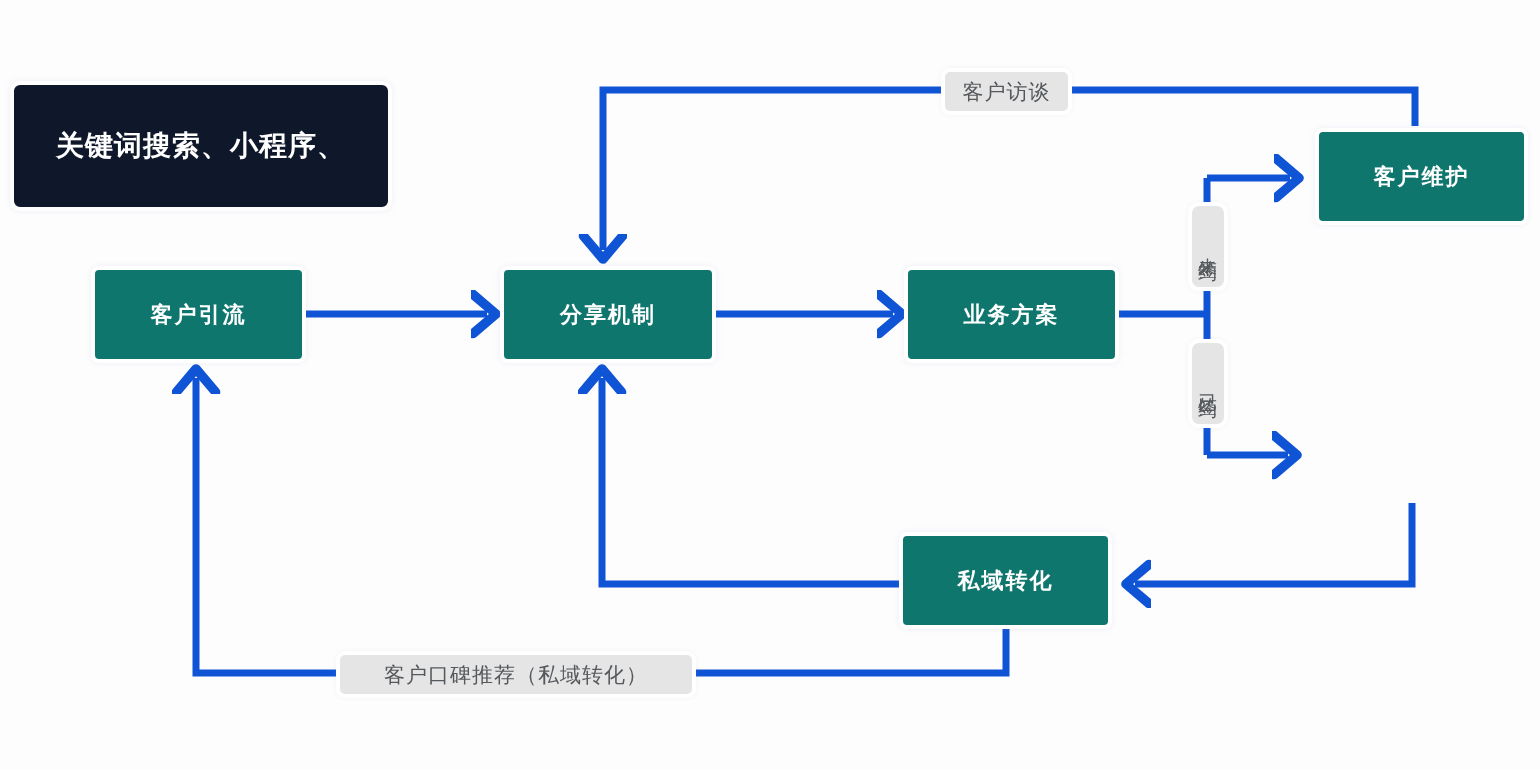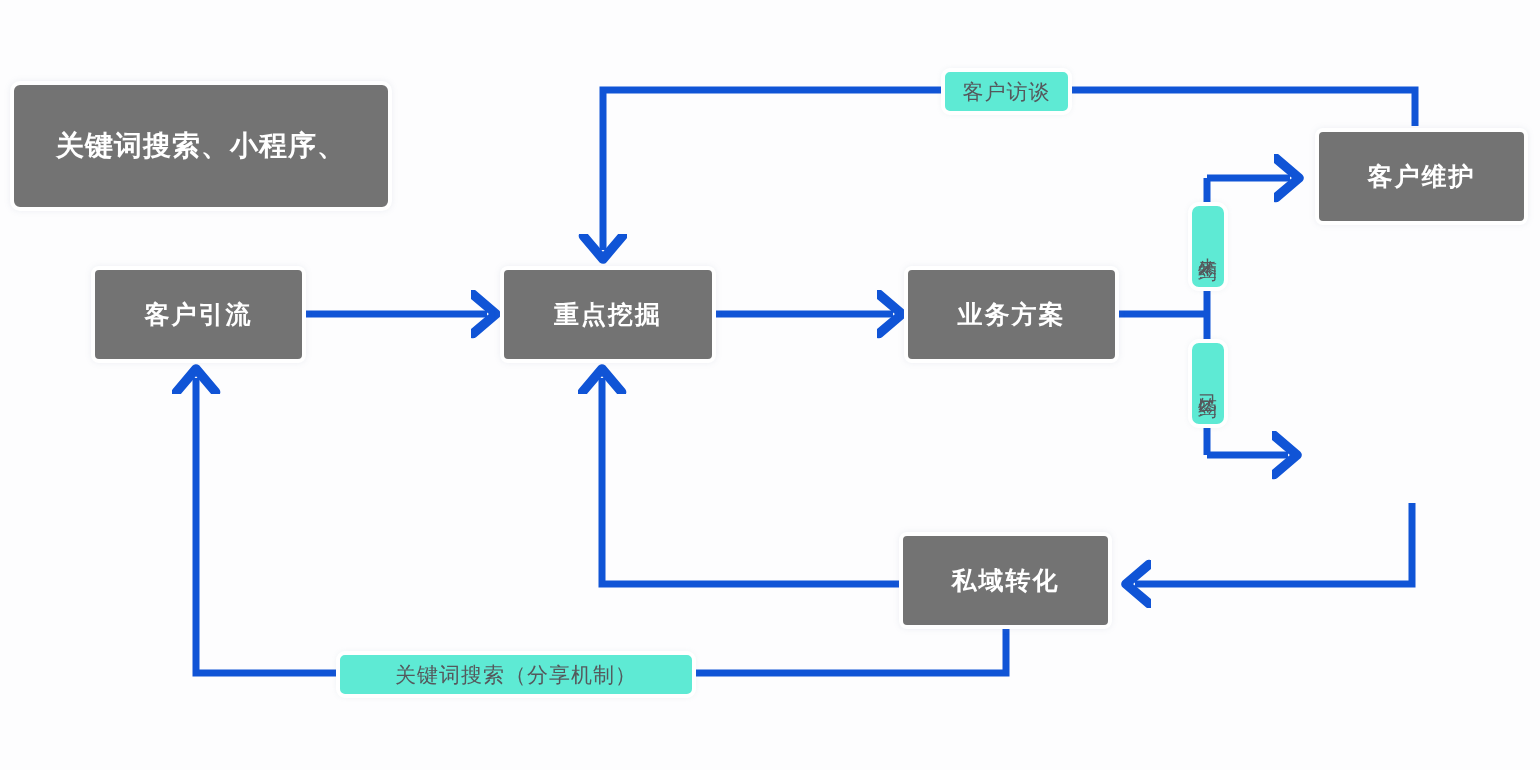--- a/index.html
+++ b/index.html
@@ -31,38 +31,38 @@
     box-sizing: border-box;
     border-radius: 8px;
     color: #ffffff;
     font-weight: bold;
     letter-spacing: 2px;
     text-align: center;
     border: 4px solid #ffffff;
     box-shadow: 0 0 6px rgba(120,140,170,0.13);
   }
   .node.blue {
-    background: #737373;
-    font-size: 25px;
+    background: #0f766e;
+    font-size: 22px;
   }
   .node.red {
-    background: #737373;
+    background: #0f172a;
     font-size: 28px;
     line-height: 1.32;
     letter-spacing: 1px;
     border-radius: 10px;
     padding: 6px 10px;
   }
   .edge-label {
     position: absolute;
     display: flex;
     align-items: center;
     justify-content: center;
     box-sizing: border-box;
-    background: #5eead4;
+    background: #e5e5e5;
     color: #55585c;
     border-radius: 9px;
     border: 4px solid #ffffff;
     font-size: 21px;
     letter-spacing: 1px;
     white-space: nowrap;
     box-shadow: 0 0 5px rgba(140,155,180,0.10);
   }
   .edge-label.vertical {
     writing-mode: vertical-rl;
@@ -110,30 +110,30 @@
   </svg>
 
   <div class="node red" style="left:10px; top:81px; width:382px; height:130px;">
     <div>
       <div>关键词搜索、小程序、</div>
     </div>
   </div>
 
   <div class="node blue" style="left:91px; top:266px; width:215px; height:97px;">客户引流</div>
 
-  <div class="node blue" style="left:500px; top:266px; width:216px; height:97px;">重点挖掘</div>
+  <div class="node blue" style="left:500px; top:266px; width:216px; height:97px;">分享机制</div>
 
   <div class="node blue" style="left:904px; top:266px; width:215px; height:97px;">业务方案</div>
 
   <div class="node blue" style="left:1315px; top:128px; width:213px; height:97px;">客户维护</div>
 
 
   <div class="node blue" style="left:899px; top:532px; width:213px; height:97px;">私域转化</div>
 
   <div class="edge-label" style="left:941px; top:68px; width:131px; height:47px;">客户访谈</div>
 
   <div class="edge-label vertical" style="left:1188px; top:202px; width:40px; height:89px;">未签约</div>
 
   <div class="edge-label vertical" style="left:1188px; top:339px; width:40px; height:89px;">已签约</div>
 
-  <div class="edge-label" style="left:336px; top:651px; width:360px; height:47px;">关键词搜索（分享机制）</div>
+  <div class="edge-label" style="left:336px; top:651px; width:360px; height:47px;">客户口碑推荐（私域转化）</div>
 
 </div>
 
 </body></html>

